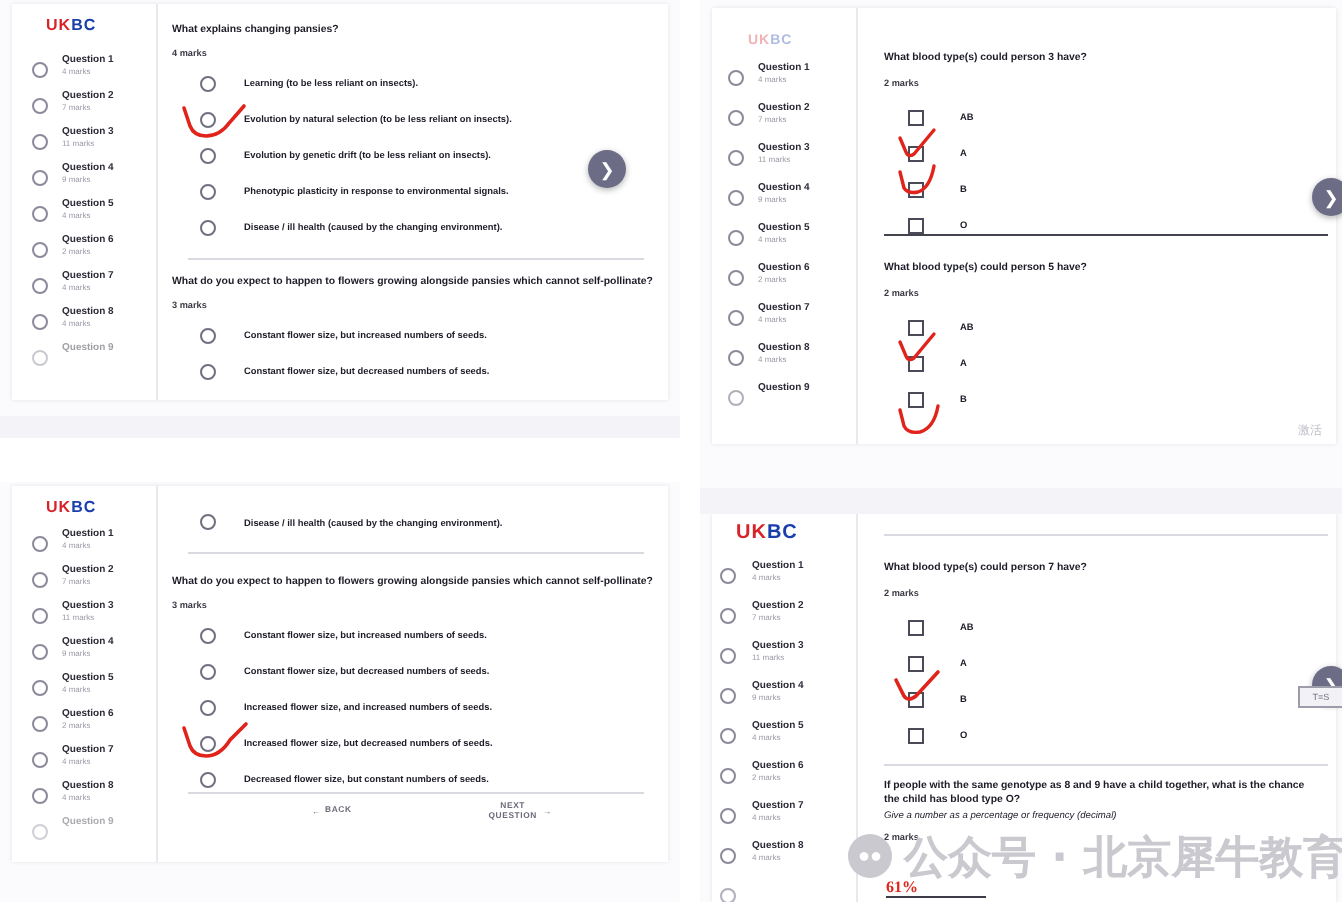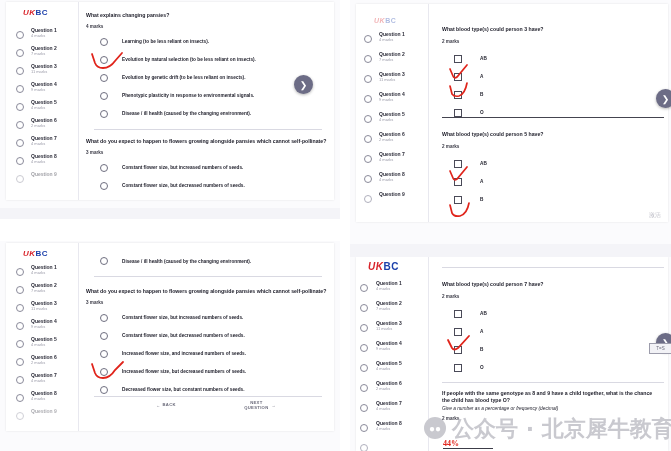--- a/index.html
+++ b/index.html
@@ -17,21 +17,21 @@
   .panel-inner{position:absolute;inset:0;background:#fbfbfd;}
   .browser-card{
     position:absolute;
     background:#ffffff;
     box-shadow:0 0 2px rgba(0,0,0,.10);
   }
 
   
   .sidebar{position:absolute;top:0;bottom:0;left:0;background:#ffffff;border-right:1px solid #e8e8ef;}
   .logo{position:absolute;font-weight:bold;letter-spacing:.5px;white-space:nowrap;}
-  .logo .lg-red{color:#d8232a;font-style:italic;}
+  .logo .lg-red{color:#d8232a;}
   .logo .lg-blue{color:#1b3faa;}
   .q-list{position:absolute;left:0;right:0;}
   .q-item{position:relative;display:flex;align-items:flex-start;}
   .q-radio{
     border:1px solid #8a8a9a;border-radius:50%;
     background:#fff;flex:0 0 auto;
   }
   .q-text{display:flex;flex-direction:column;line-height:1.05;}
   .q-title{color:#2b2b38;font-weight:bold;}
   .q-marks{color:#9a9aa8;}
@@ -634,21 +634,21 @@
       </div>
 
       <div class="divider" style="left:86px;top:125px;width:222px;"></div>
 
       <div class="qbody" style="left:86px;top:133px;width:218px;">
         <div class="q-stem" style="font-size:5.2px;">If people with the same genotype as 8 and 9 have a child together, what is the chance the child has blood type O?</div>
         <div class="q-stem italic" style="font-size:4.8px;margin-top:3px;">Give a number as a percentage or frequency (decimal)</div>
         <div class="q-marks-lbl" style="font-size:4.6px;margin-top:4px;">2 marks</div>
       </div>
 
-      <div class="hand-ans" style="left:87px;top:182px;font-size:8px;">44%</div>
+      <div class="hand-ans" style="left:87px;top:182px;font-size:8px;">61%</div>
       <div class="ans-rule" style="left:87px;top:191px;width:50px;"></div>
 
       <div class="fab" style="left:300px;top:76px;width:19px;height:19px;font-size:9px;">
         <span>❯</span>
       </div>
     </div>
 
     <div class="wm-small-box" style="left:299px;top:86px;width:21px;height:9px;font-size:4.5px;">T=S</div>
   </div>
 

